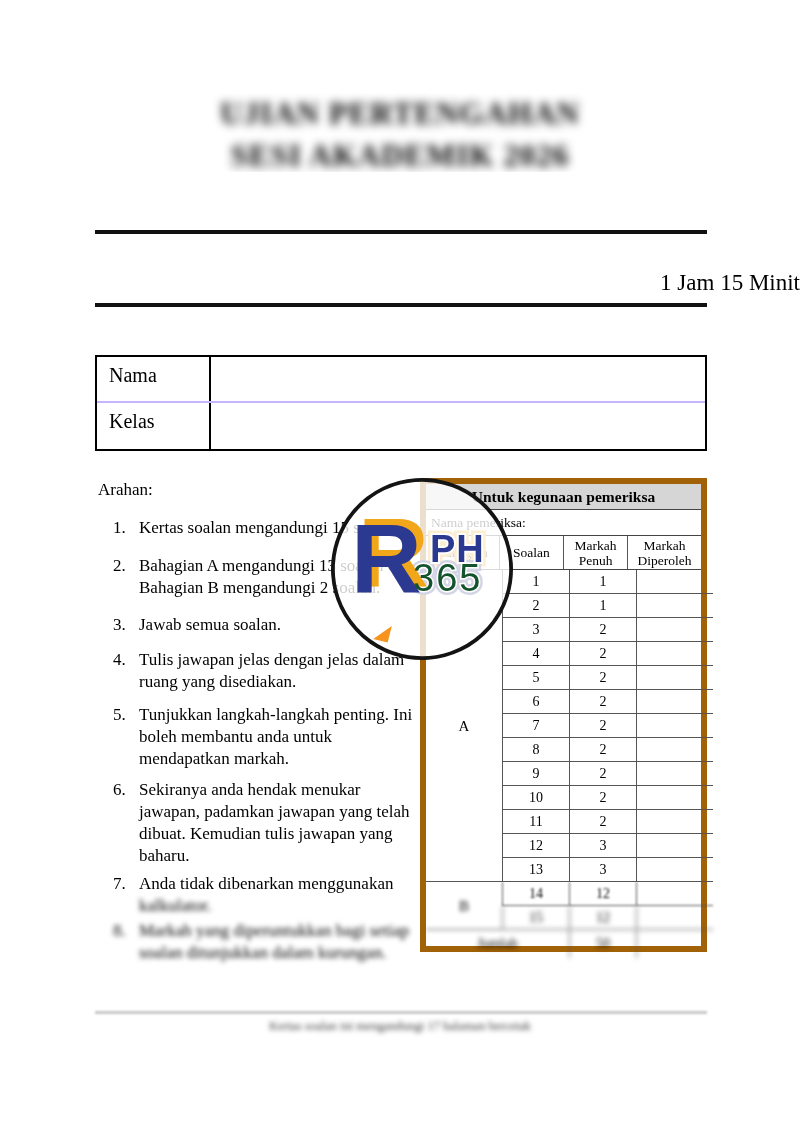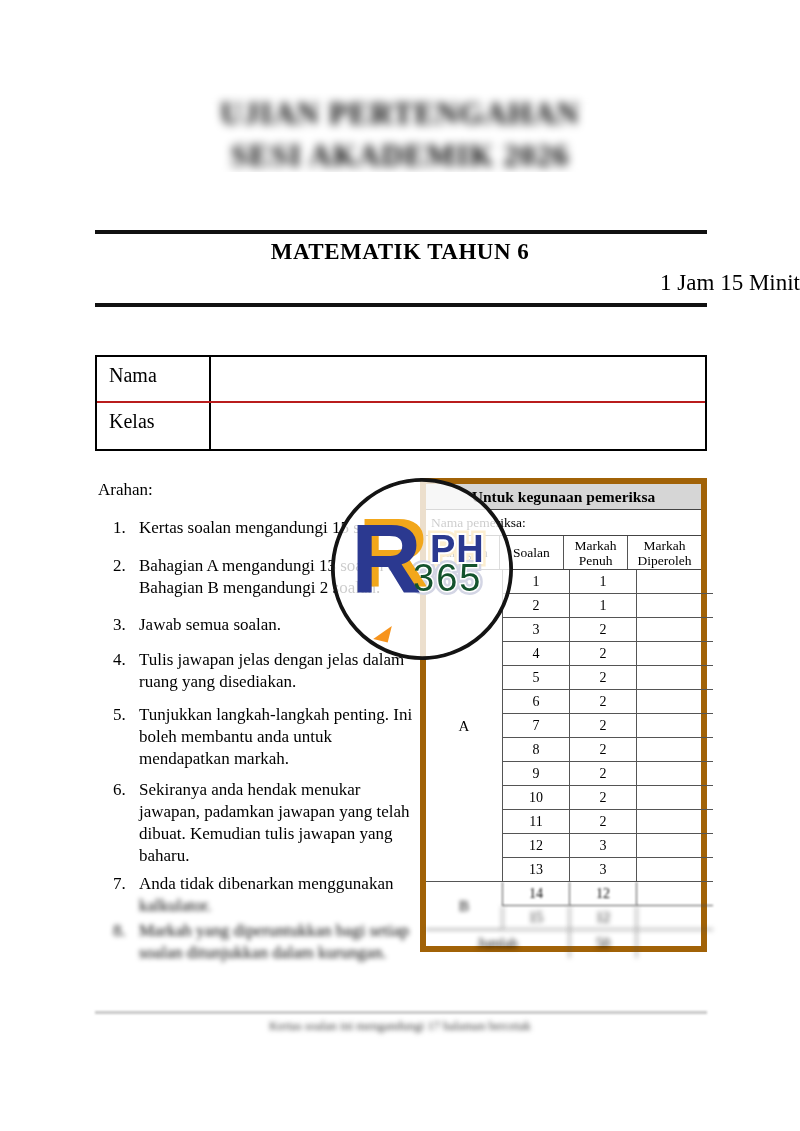--- a/index.html
+++ b/index.html
@@ -21,21 +21,21 @@
   .rule{position:absolute;left:95px;width:612px;height:4px;background:#111;}
   .rule-top{top:230px;} .rule-bottom{top:303px;}
   .subject{position:absolute;left:0;top:239px;width:800px;text-align:center;
            font-size:23px;font-weight:bold;letter-spacing:0.5px;}
   .duration{position:absolute;left:0;top:270px;width:800px;text-align:right;font-size:23px;}
 
   
   .stu-table{position:absolute;left:95px;top:355px;width:612px;height:96px;
              border:2px solid #000;box-sizing:border-box;}
   .stu-row{position:relative;height:46px;box-sizing:border-box;}
-  .stu-row.first{border-bottom:2px solid #b91c1c;padding-left:26px;}
+  .stu-row.first{border-bottom:2px solid #c4b5fd;padding-left:26px;}
   .stu-label{position:absolute;left:0;top:0;width:114px;height:100%;box-sizing:border-box;
              border-right:2px solid #000;font-size:20px;padding:7px 0 0 12px;}
   .stu-value{position:absolute;left:114px;top:0;right:0;height:100%;}
 
   
   .ar-head{position:absolute;left:98px;top:480px;font-size:17px;}
   .ar-item{position:absolute;left:95px;font-size:17px;line-height:22px;}
   .ar-num{position:absolute;left:18px;top:0;}
   .ar-text{position:absolute;left:44px;top:0;width:300px;white-space:pre-line;}
   .b{font-weight:normal;}
@@ -107,21 +107,20 @@
   <div class="title-block">
     <div class="title-line">UJIAN PERTENGAHAN</div>
     <div class="title-line">SESI AKADEMIK 2026</div>
     <div class="title-overlay">
       <div class="title-line">UJIAN PERTENGAHAN</div>
       <div class="title-line">SESI AKADEMIK 2026</div>
     </div>
   </div>
 
   <div class="rule rule-top"></div>
-  <div class="subject">MATEMATIK TAHUN 6</div>
   <div class="duration">1 Jam 15 Minit</div>
   <div class="rule rule-bottom"></div>
 
   <div class="stu-table">
     <div class="stu-row first">
       <div class="stu-label">Nama</div>
       <div class="stu-value"></div>
     </div>
     <div class="stu-row">
       <div class="stu-label">Kelas</div>

